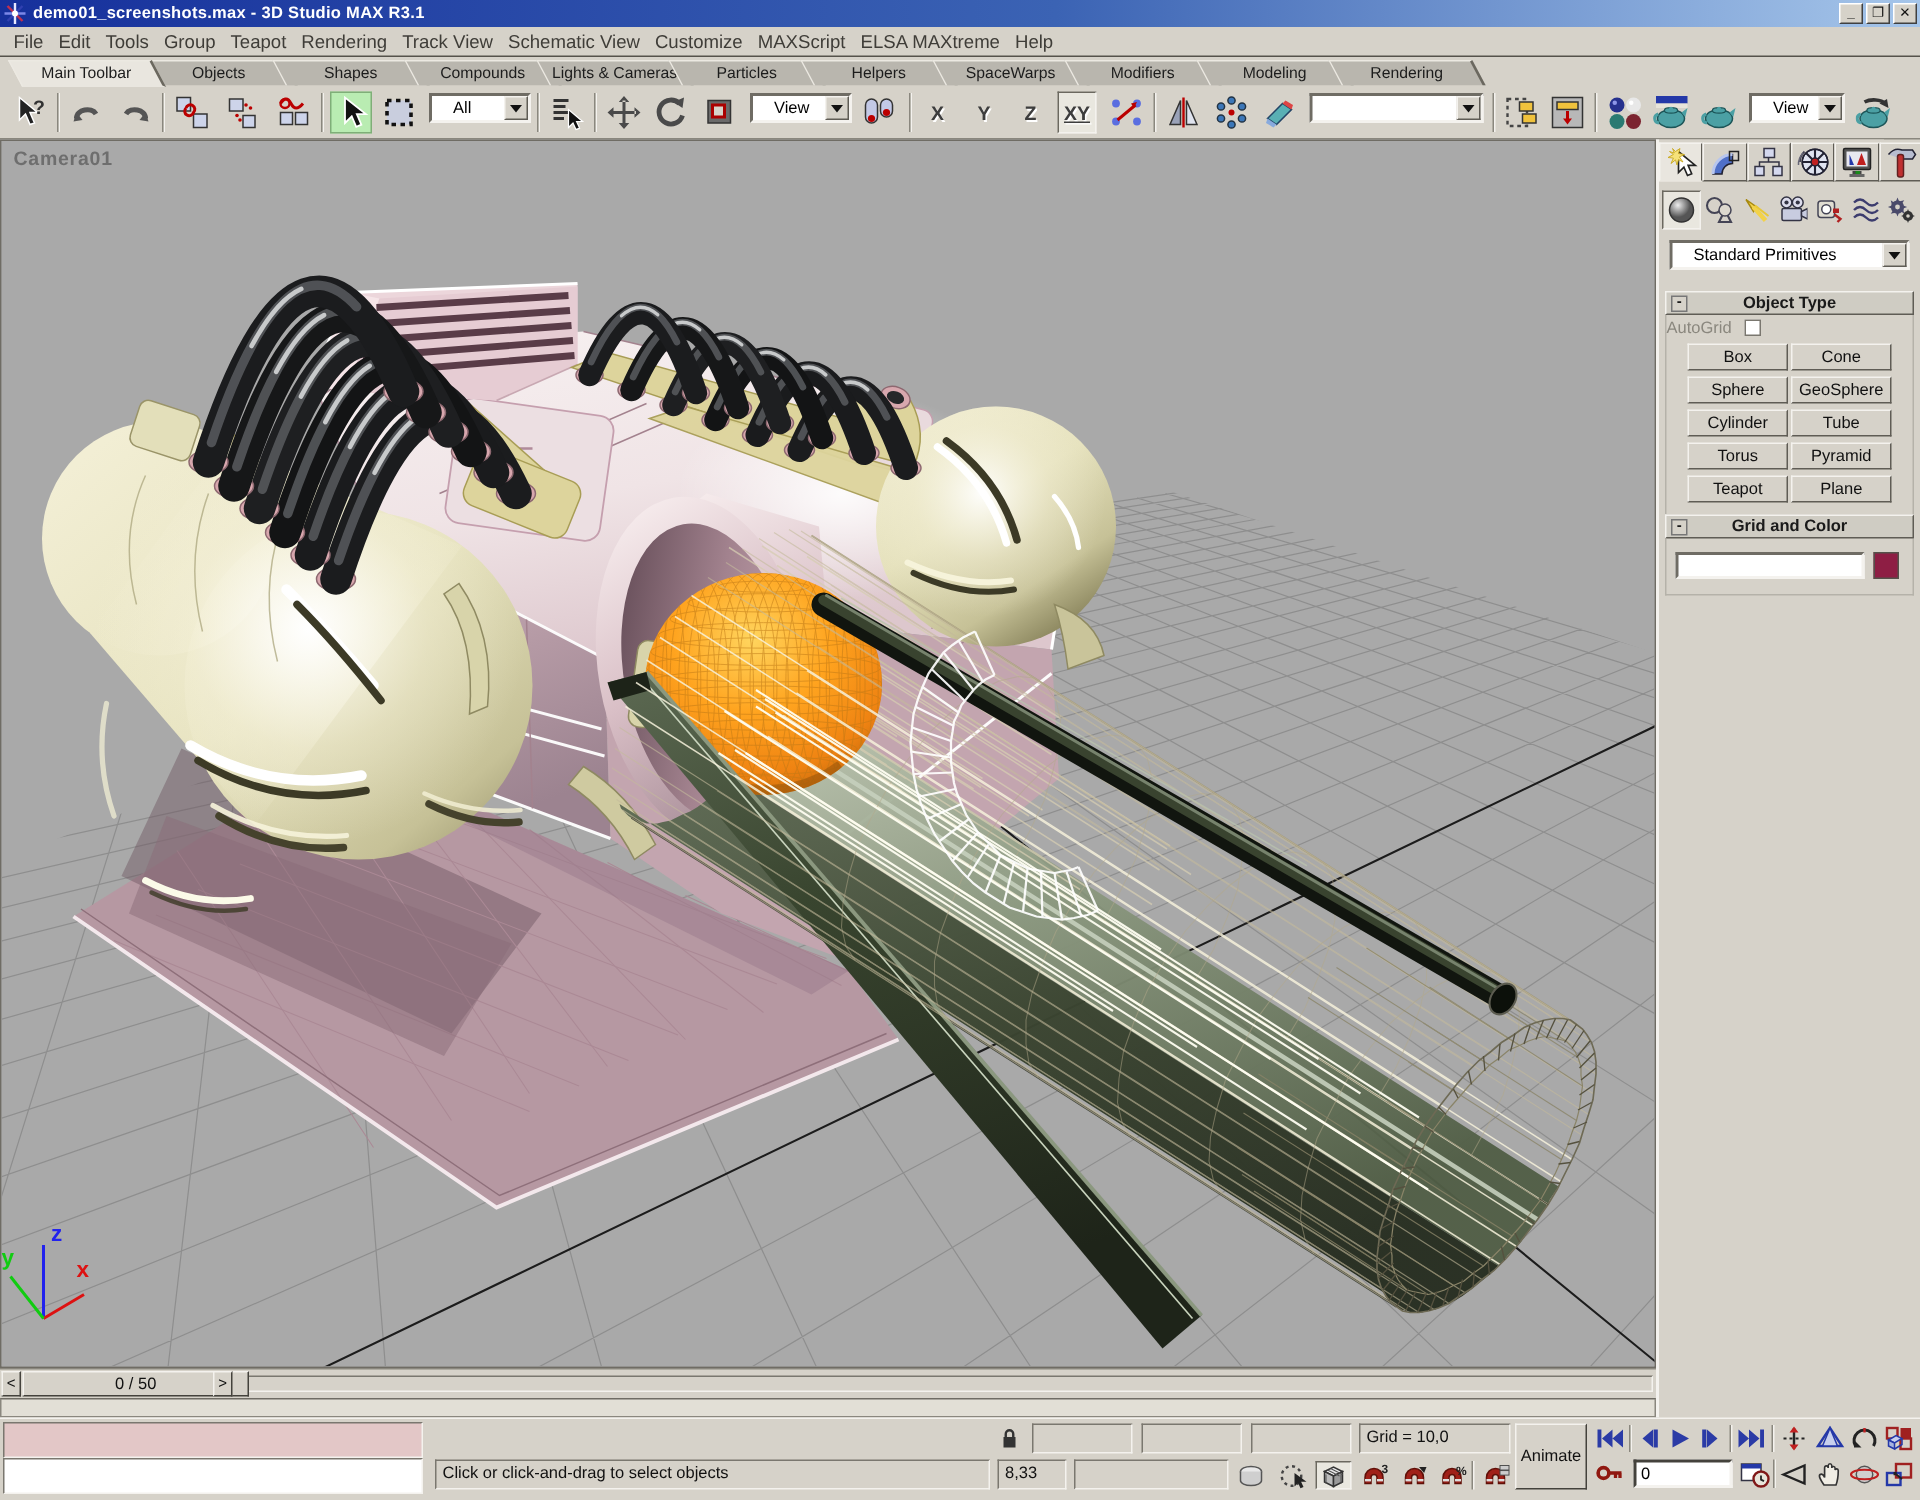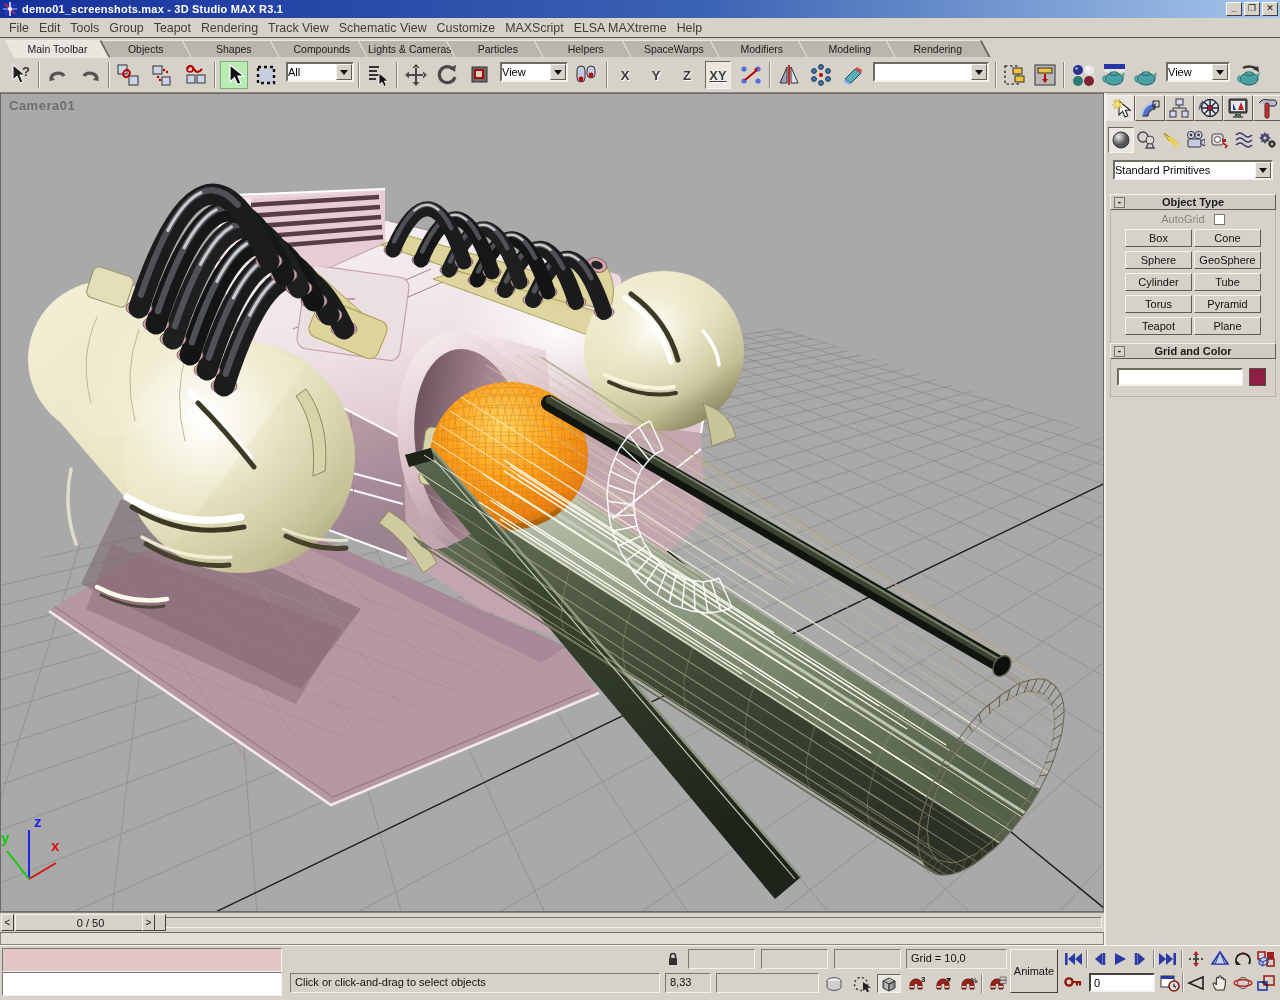--- a/index.html
+++ b/index.html
@@ -18,21 +18,21 @@
 .ttab i { font-style:normal; display:block; transform:skewX(-28deg); white-space:nowrap; overflow:hidden; font-size:10.5px; }
 .ttab.active { background:#e9e6df; height:18px; z-index:2; border-bottom:1px solid #e9e6df; }
 #toolbar { position:absolute; left:0; top:57px; width:1280px; height:36px; background:#d6d2c9; border-bottom:1px solid #8a877e; }
 .tbtn { position:absolute; top:4px; width:28px; height:28px; display:flex; align-items:center; justify-content:center; }
 .tbtn.pressed { background:#e9e7df; border-top:1px solid #6b685f; border-left:1px solid #6b685f; border-right:1px solid #f4f2ee; border-bottom:1px solid #f4f2ee;text-decoration:underline; }
 .tbtn.selon { background:#b9ecb2; border:1px solid #7fae78; }
 .tsep { position:absolute; top:5px; width:2px; height:26px; border-left:1px solid #8a877e; border-right:1px solid #f4f2ee; }
 .axisb { width:26px; font-size:13px; color:#3d3d3d; }
 .axisb b { text-shadow:1px 1px 0 #fff; }
 .dd { display:inline-flex; height:20px; background:#fff; border:2px solid; border-color:#6f6c64 #f4f2ee #f4f2ee #6f6c64; align-items:center; position:relative; }
-.ddtxt { flex:1; padding-left:0; font-size:11px; color:#000; white-space:nowrap; overflow:hidden; }
+.ddtxt { flex:1; padding-left:14px; font-size:11px; color:#000; white-space:nowrap; overflow:hidden; }
 .ddbtn { width:16px; height:16px; background:#d6d2c9; border-top:1px solid #f4f2ee; border-left:1px solid #f4f2ee; border-right:1px solid #5f5c55; border-bottom:1px solid #5f5c55; display:flex; align-items:center; justify-content:center; }
 .ddarr { width:0; height:0; border-left:4px solid transparent; border-right:4px solid transparent; border-top:5px solid #111; }
 #viewport { position:absolute; left:0; top:93px; width:1104px; height:819px; background:#a9a9a9; border:1px solid #6f6c64; }
 #vplabel { position:absolute; left:8px; top:4px; color:#6e6e6e; font-weight:bold; font-size:13px; letter-spacing:0.5px; font-family:"Liberation Sans",sans-serif; }
 #cmdpanel { position:absolute; left:1104px; top:93px; width:152px; height:852px; background:#d6d2c9; border-left:2px solid #f4f2ee; }
 #ptabs { position:absolute; left:0; top:2px; height:27px; width:176px; display:flex; }
 .ptab { flex:1; height:26px; background:#d6d2c9; border-top:1px solid #f4f2ee; border-left:1px solid #f4f2ee; border-right:1px solid #5f5c55; border-bottom:1px solid #5f5c55; display:flex; align-items:center; justify-content:center; }
 .ptab.active { background:#e9e6df; border-bottom:1px solid #e9e6df; }
 #pcats { position:absolute; left:2px; top:34px; width:172px; display:flex; }
 .pcat { flex:1; height:26px; display:flex; align-items:center; justify-content:center; background:#d6d2c9; }
@@ -966,21 +966,21 @@
         <span class="ddtxt">Standard Primitives</span>
         <span class="ddbtn">
           <span class="ddarr"></span>
         </span>
       </span></div>
   <div class="rollhdr" style="top:101px">
     <span class="mnbx">-</span>
     <span>Object Type</span>
   </div>
   <div style="position:absolute;left:4px;top:117px;width:166px;height:146px;border:1px solid #b5b2a9;border-top:none">
-    <div style="text-align:center;margin-top:3px;color:#8a877e">
+    <div style="text-align:left;margin-top:3px;color:#8a877e">
       <span>AutoGrid</span>
       <span style="display:inline-block;width:11px;height:11px;background:#fff;border:1px solid #7a776f;vertical-align:-2px;margin-left:6px"></span>
     </div>
     <div style="text-align:center;margin-top:2px"><span class="obtn"><i>Box</i></span><span class="obtn"><i>Cone</i></span><span class="obtn"><i>Sphere</i></span><span class="obtn"><i>GeoSphere</i></span><span class="obtn"><i>Cylinder</i></span><span class="obtn"><i>Tube</i></span><span class="obtn"><i>Torus</i></span><span class="obtn"><i>Pyramid</i></span><span class="obtn"><i>Teapot</i></span><span class="obtn"><i>Plane</i></span></div>
   </div>
   <div class="rollhdr" style="top:250px">
     <span class="mnbx">-</span>
     <span>Grid and Color</span>
   </div>
   <div style="position:absolute;left:4px;top:266px;width:166px;height:38px;border:1px solid #b5b2a9;border-top:none">

